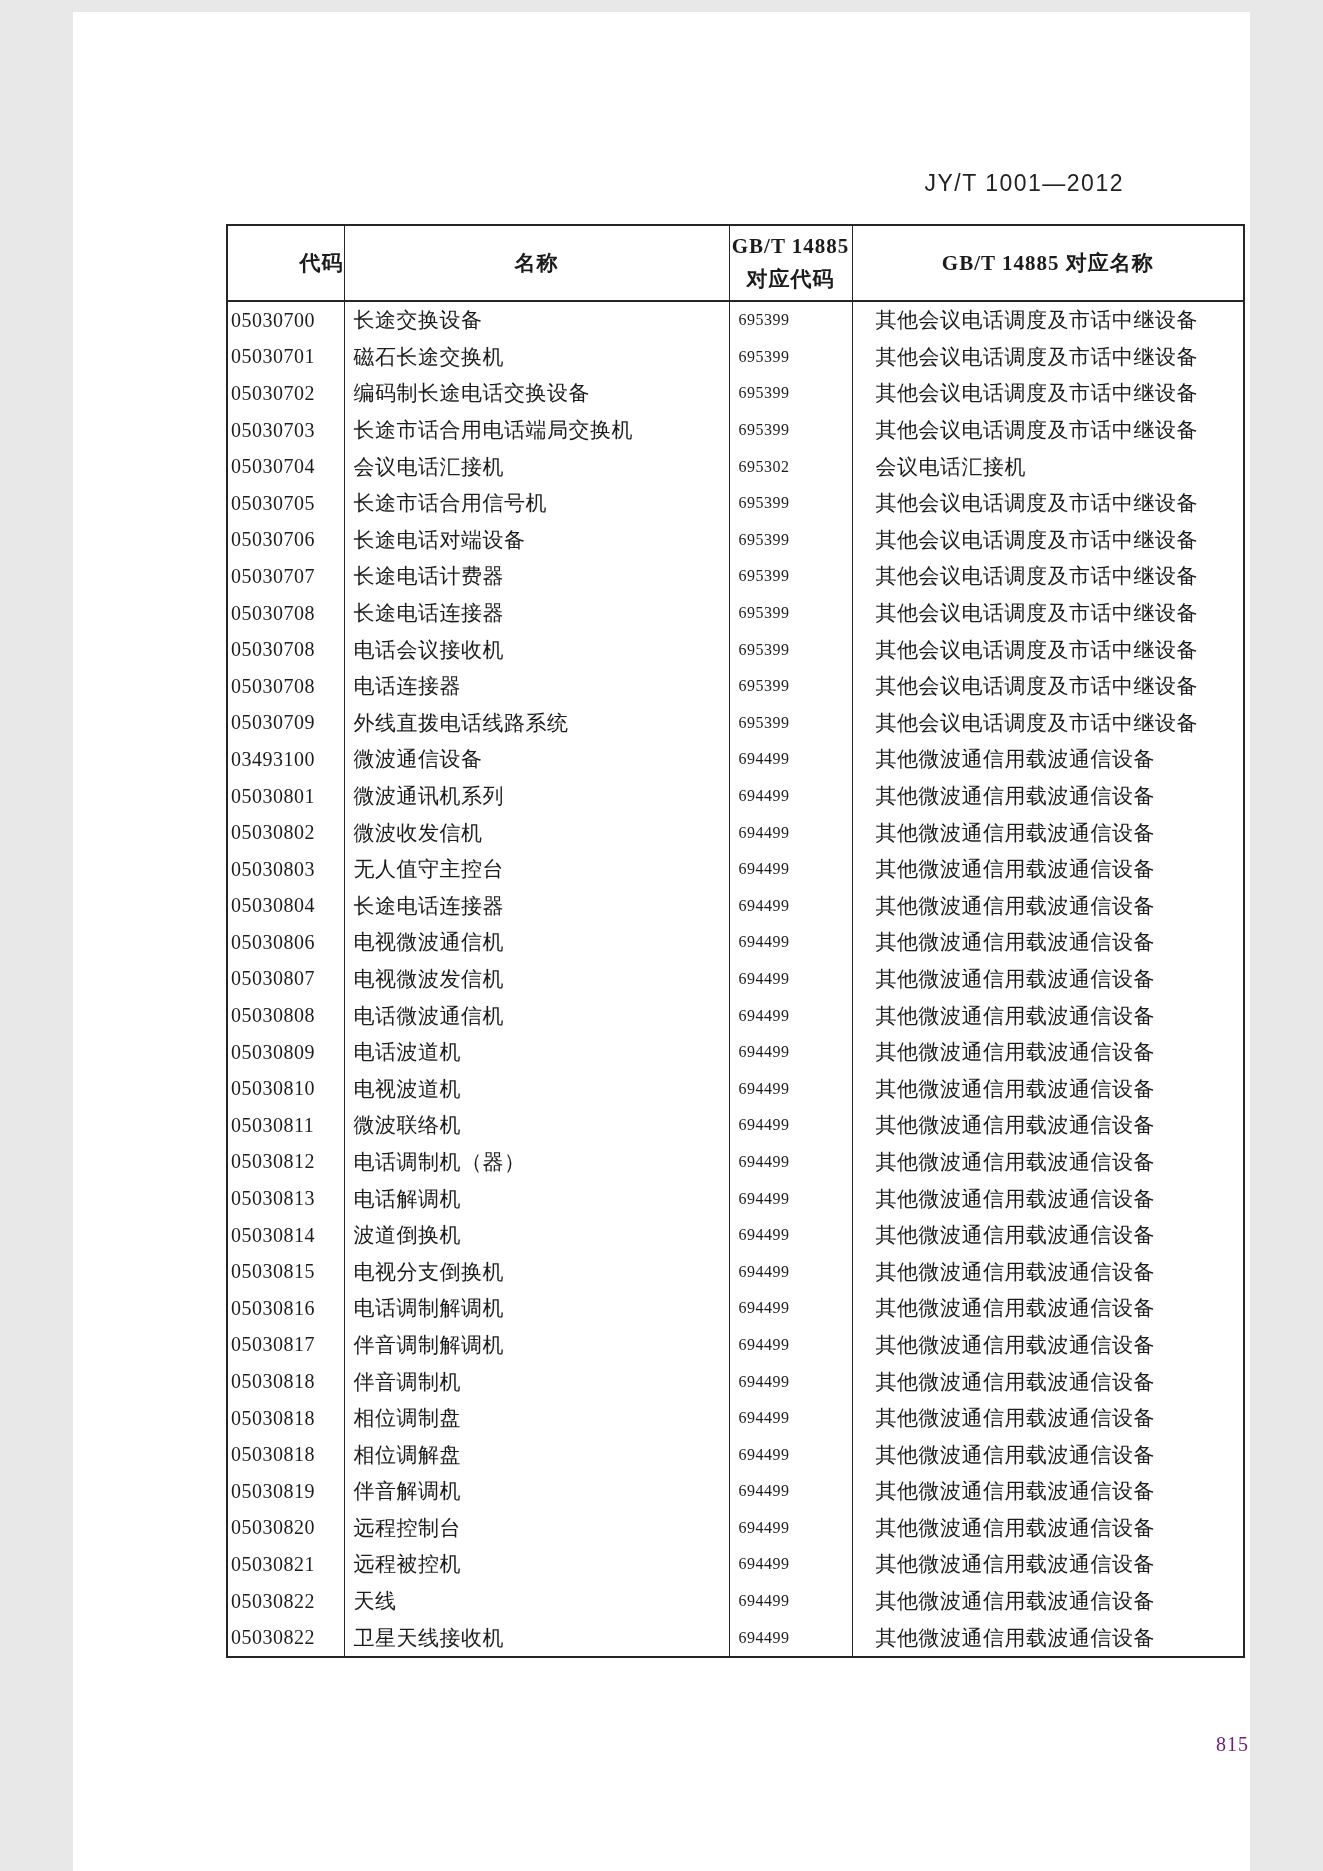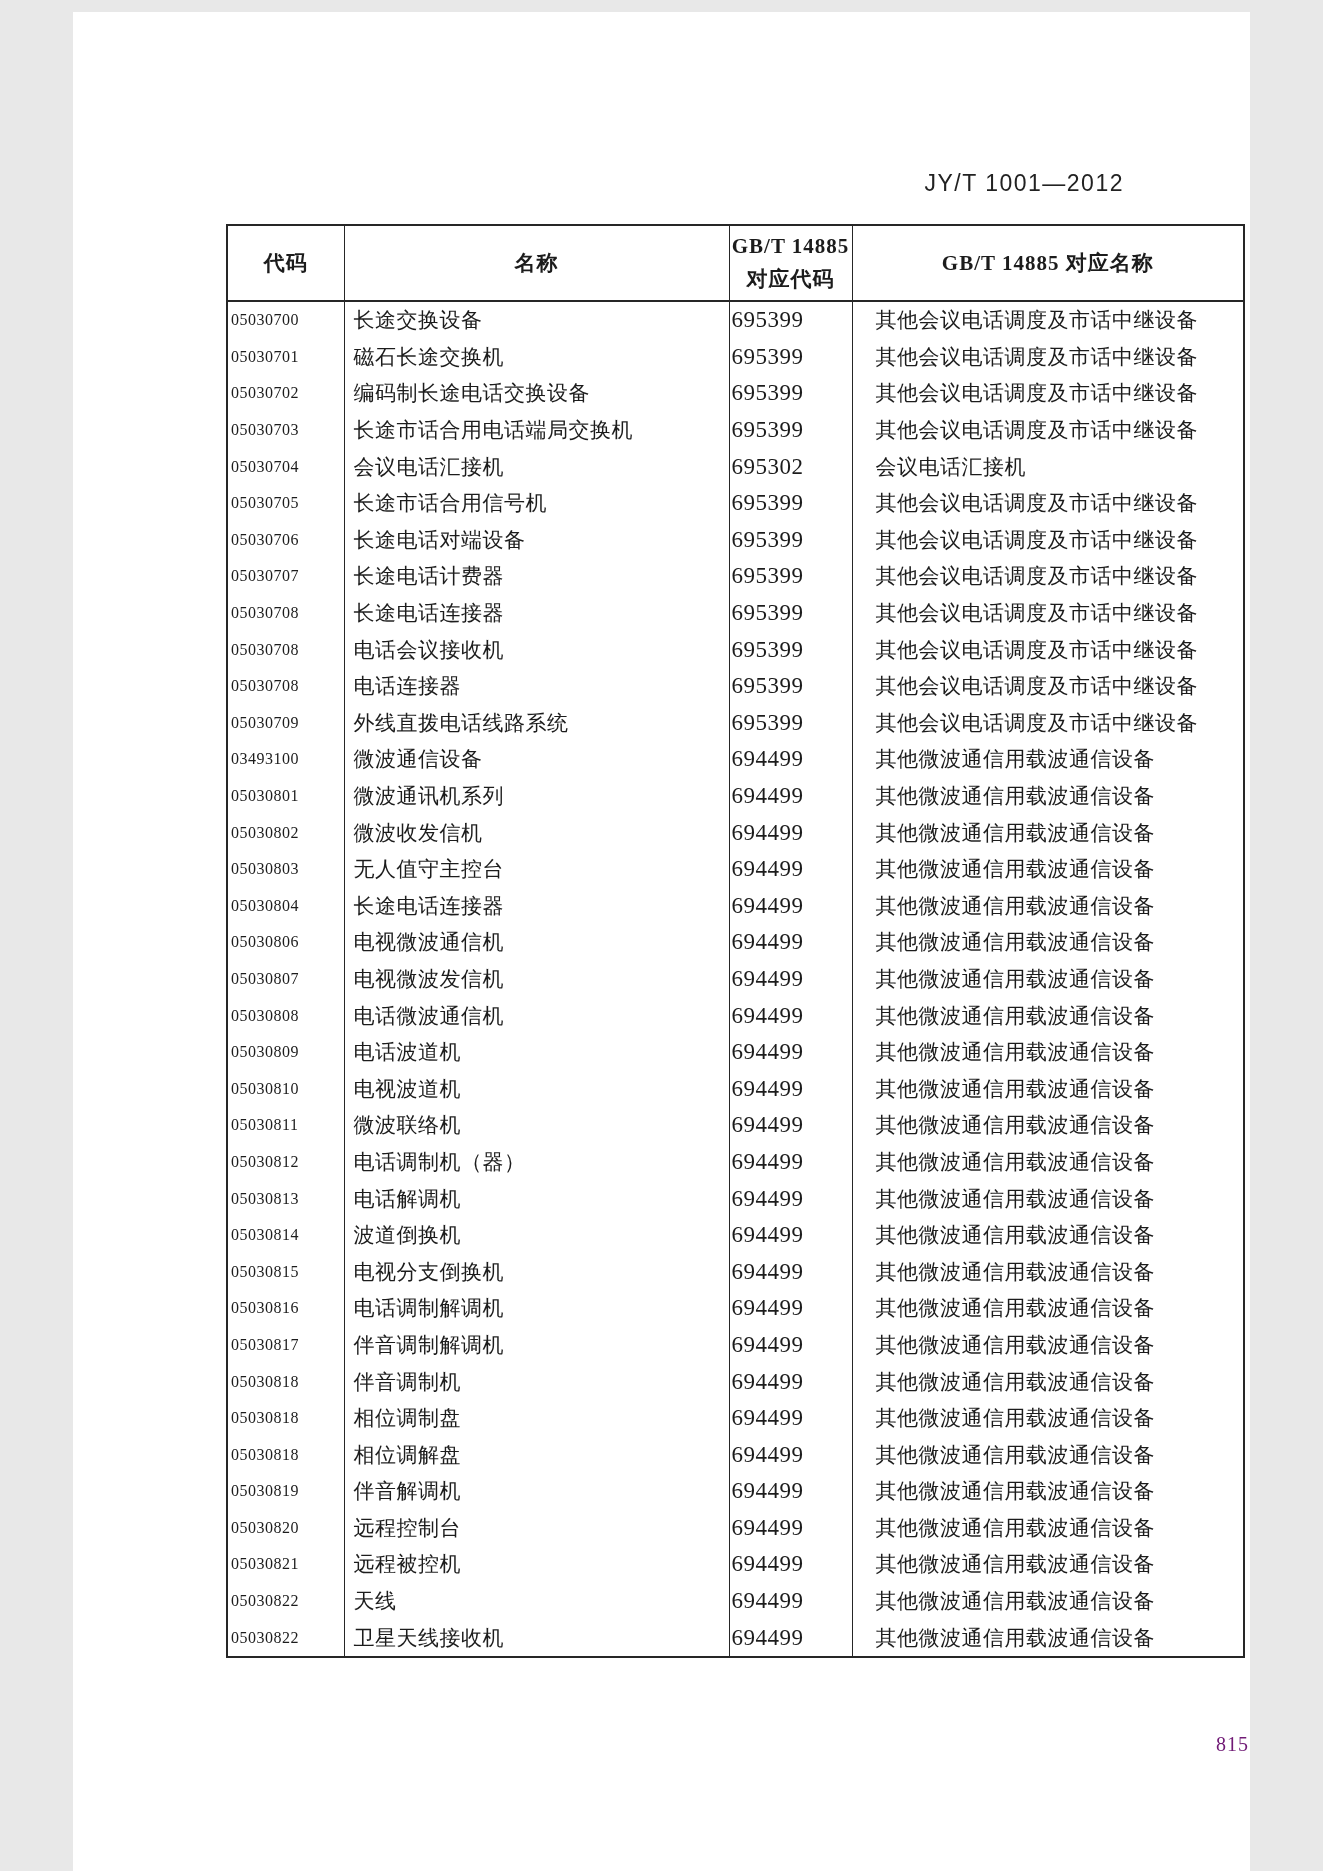--- a/index.html
+++ b/index.html
@@ -48,46 +48,46 @@
     border-bottom: 2.5px solid #262626;
     border-left: 1.5px solid #262626;
     font-size: 21px;
     font-weight: bold;
     letter-spacing: 1px;
     text-align: center;
     vertical-align: middle;
     padding: 0;
     color: #1c1c1c;
   }
-  table.mapping thead th:first-child { border-left: none; }
+  table.mapping thead th:first-child { border-left: none; text-align: right; }
   .hdr-two-line { line-height: 33px; }
 
   table.mapping tbody td {
     height: 36.6px;
     border-left: 1.5px solid #262626;
     font-size: 21px;
     vertical-align: middle;
     padding: 0;
     white-space: nowrap;
     overflow: hidden;
     color: #1c1c1c;
   }
   table.mapping tbody td:first-child { border-left: none; }
   table.mapping tbody td.col-code {
     padding-left: 3px;
-    font-size: 16px;
+    font-size: 20px;
     letter-spacing: 0.5px;
   }
   table.mapping tbody td.col-name {
     padding-left: 9px;
     letter-spacing: 0.5px;
   }
   table.mapping tbody td.col-gbt_code {
-    padding-left: 2px;
-    font-size: 23px;
+    padding-left: 9px;
+    font-size: 16px;
     letter-spacing: 0.5px;
   }
   table.mapping tbody td.col-gbt_name {
     padding-left: 23px;
     letter-spacing: 0.5px;
   }
   .page-number {
     position: absolute;
     left: 1143px;
     top: 1721px;

